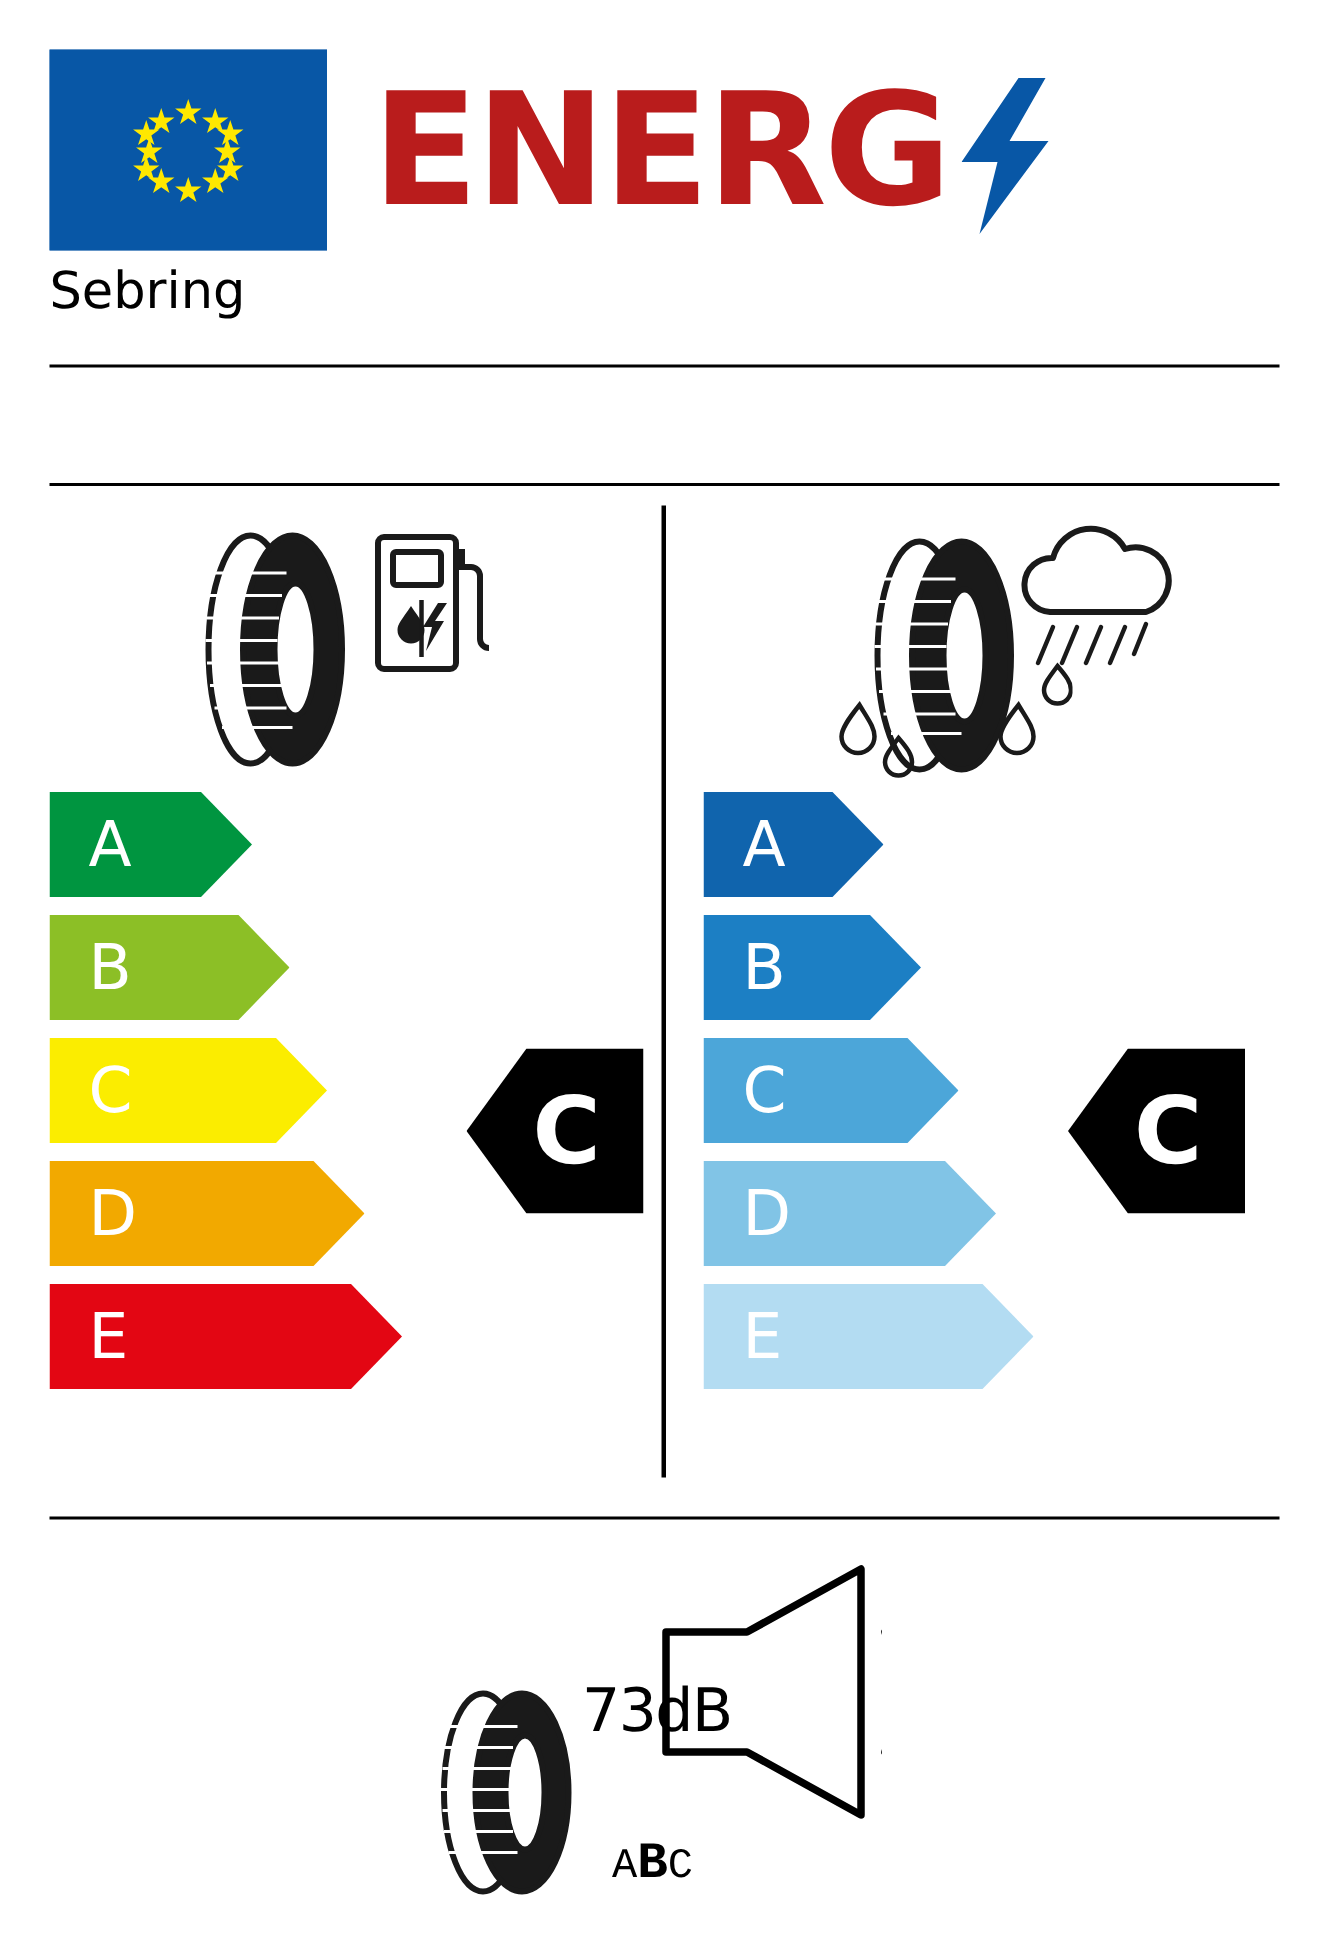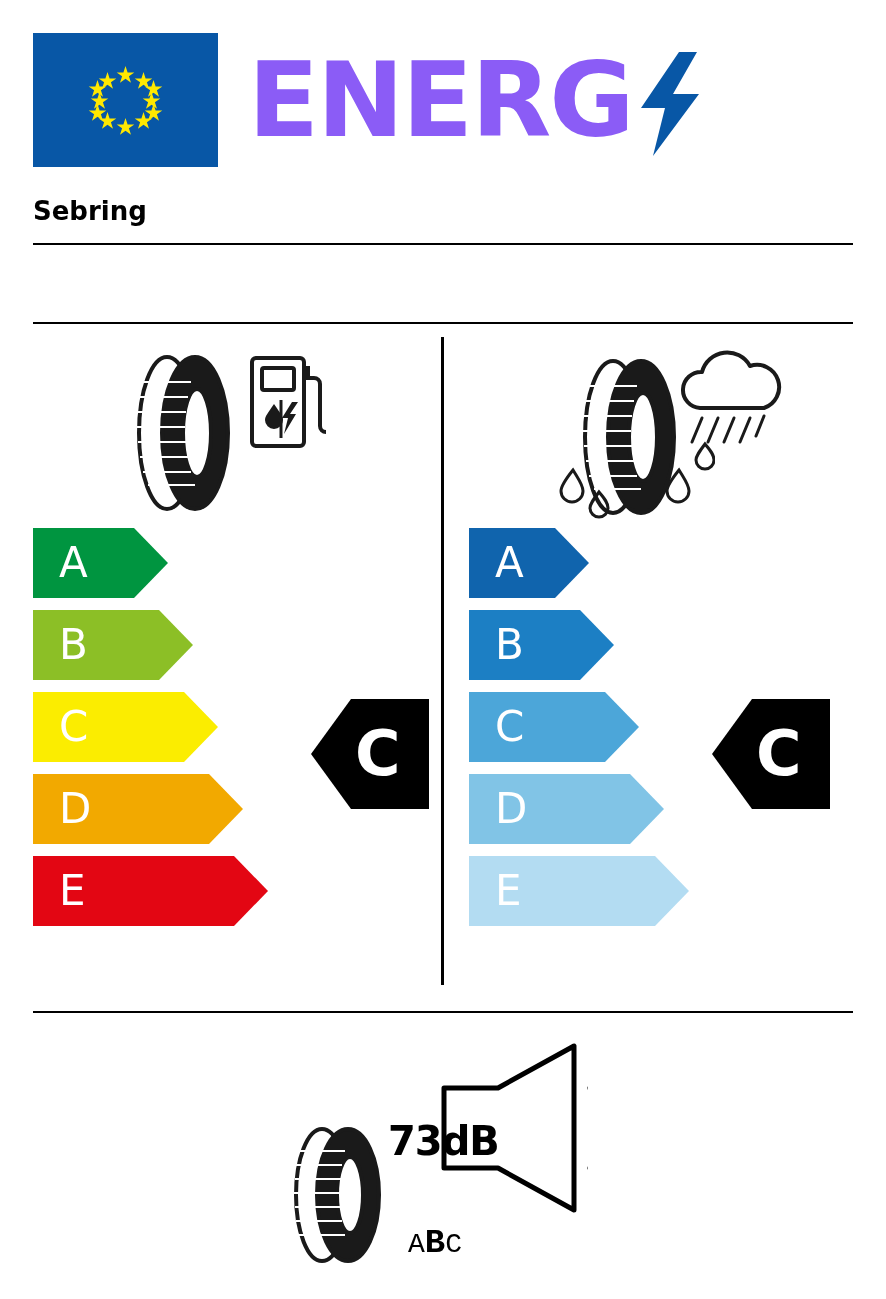--- a/index.html
+++ b/index.html
@@ -28,39 +28,39 @@
   .eu-flag svg { display: block; }
 
   .energ-word {
     position: absolute;
     left: 248px;
     top: 45px;
     font-family: "DejaVu Sans", "Liberation Sans", sans-serif;
     font-size: 104px;
     font-weight: bold;
     letter-spacing: -2px;
-    color: #8b5cf6;
+    color: #b91c1c;
     line-height: 110px;
     white-space: nowrap;
   }
   .energ-bolt {
     position: absolute;
     left: 641px;
     top: 52px;
     width: 60px;
     height: 104px;
   }
 
   
   .brand-name {
     position: absolute;
     left: 33px;
-    top: 196px;
-    font-size: 26px;
-    font-weight: bold;
+    top: 174px;
+    font-size: 34px;
+    font-weight: normal;
     letter-spacing: 0px;
   }
   .rule {
     position: absolute;
     background: #000;
     height: 2px;
   }
   .rule-brand { left: 33px; top: 243px; width: 820px; }
   .rule-mid   { left: 33px; top: 322px; width: 820px; }
   .rule-noise { left: 33px; top: 1011px; width: 820px; }
@@ -124,21 +124,21 @@
     left: 280px;
     top: 1040px;
     width: 330px;
     height: 220px;
   }
   .noise-db {
     position: absolute;
     left: 108px;
     top: 78px;
     font-size: 40px;
-    font-weight: bold;
+    font-weight: normal;
     letter-spacing: -1px;
   }
   .noise-classes {
     position: absolute;
     left: 128px;
     top: 186px;
     font-size: 28px;
     line-height: 1;
     white-space: nowrap;
     font-family: Liberation Mono, monospace;

